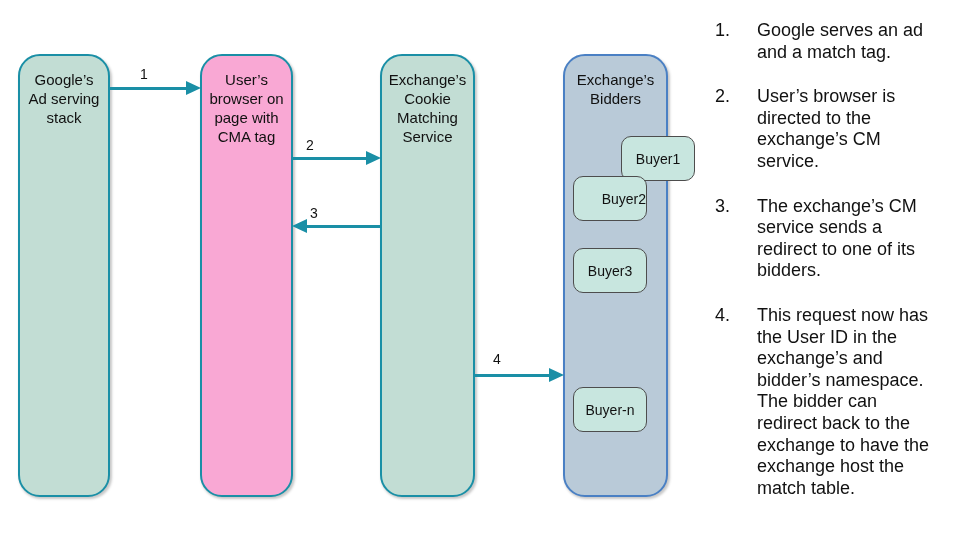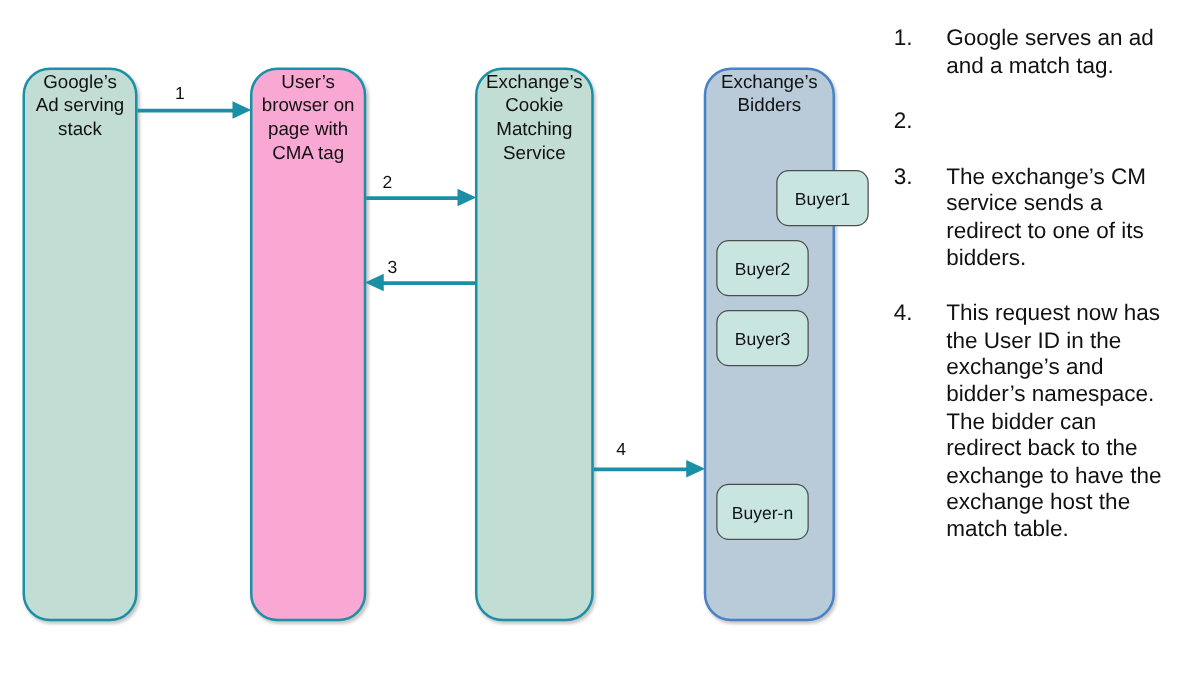--- a/index.html
+++ b/index.html
@@ -9,37 +9,37 @@
   }
 
   
   .lane {
     position:absolute; top:54px; height:443px;
     border:2px solid #1a8fa6; border-radius:22px;
     box-sizing:border-box;
     box-shadow:1.5px 2px 2.5px rgba(0,0,0,0.22);
   }
   .lane-title {
-    text-align:center;
+    margin-top:14px; text-align:center;
     font-size:15px; line-height:19px; white-space:pre-line;
   }
   #lane-google  { left:18px;  width:92px;  background:#c2ddd4; }
   #lane-browser { left:200px; width:93px;  background:#f9a8d4; }
   #lane-cm      { left:380px; width:95px;  background:#c2ddd4; }
   #lane-bidders { left:563px; width:105px; background:#b9cad8; border-color:#4a80c4; }
 
   
   .buyer {
     position:absolute; left:8px; width:74px; height:45px;
     background:#c8e6df; border:1.5px solid #4d4d4d; border-radius:10px;
     box-sizing:border-box; display:flex; align-items:center; justify-content:center;
     font-size:14px;
   }
   #buyer-1 { top:80px;margin-left:48px; }
-  #buyer-2 { top:136px; }
+  #buyer-2 { top:120px;justify-content:flex-end; }
   #buyer-3 { top:192px;text-align:right; }
   #buyer-n { top:331px; }
 
   
   .arrow { position:absolute; height:0; }
   .arrow .shaft { position:absolute; top:-1.5px; height:3px; background:#1a8fa6; }
   .arrow .head  { position:absolute; width:0; height:0; top:-7px; }
   .arrow-right .shaft { left:0; right:13px; }
   .arrow-right .head  { right:-1px; border-left:15px solid #1a8fa6;
                         border-top:7px solid transparent; border-bottom:7px solid transparent; }
@@ -128,20 +128,24 @@
   <span class="arrow-label" id="arrow-label-4">4</span>
 
   <div class="steps">
     <div class="step">
       <div class="step-num">1.</div>
       <div class="step-text">Google serves an ad
 and a match tag.</div>
     </div>
     <div class="step">
       <div class="step-num">2.</div>
+      <div class="step-text">User’s browser is
+directed to the
+exchange’s CM
+service.</div>
     </div>
     <div class="step">
       <div class="step-num">3.</div>
       <div class="step-text">The exchange’s CM
 service sends a
 redirect to one of its
 bidders.</div>
     </div>
     <div class="step">
       <div class="step-num">4.</div>

